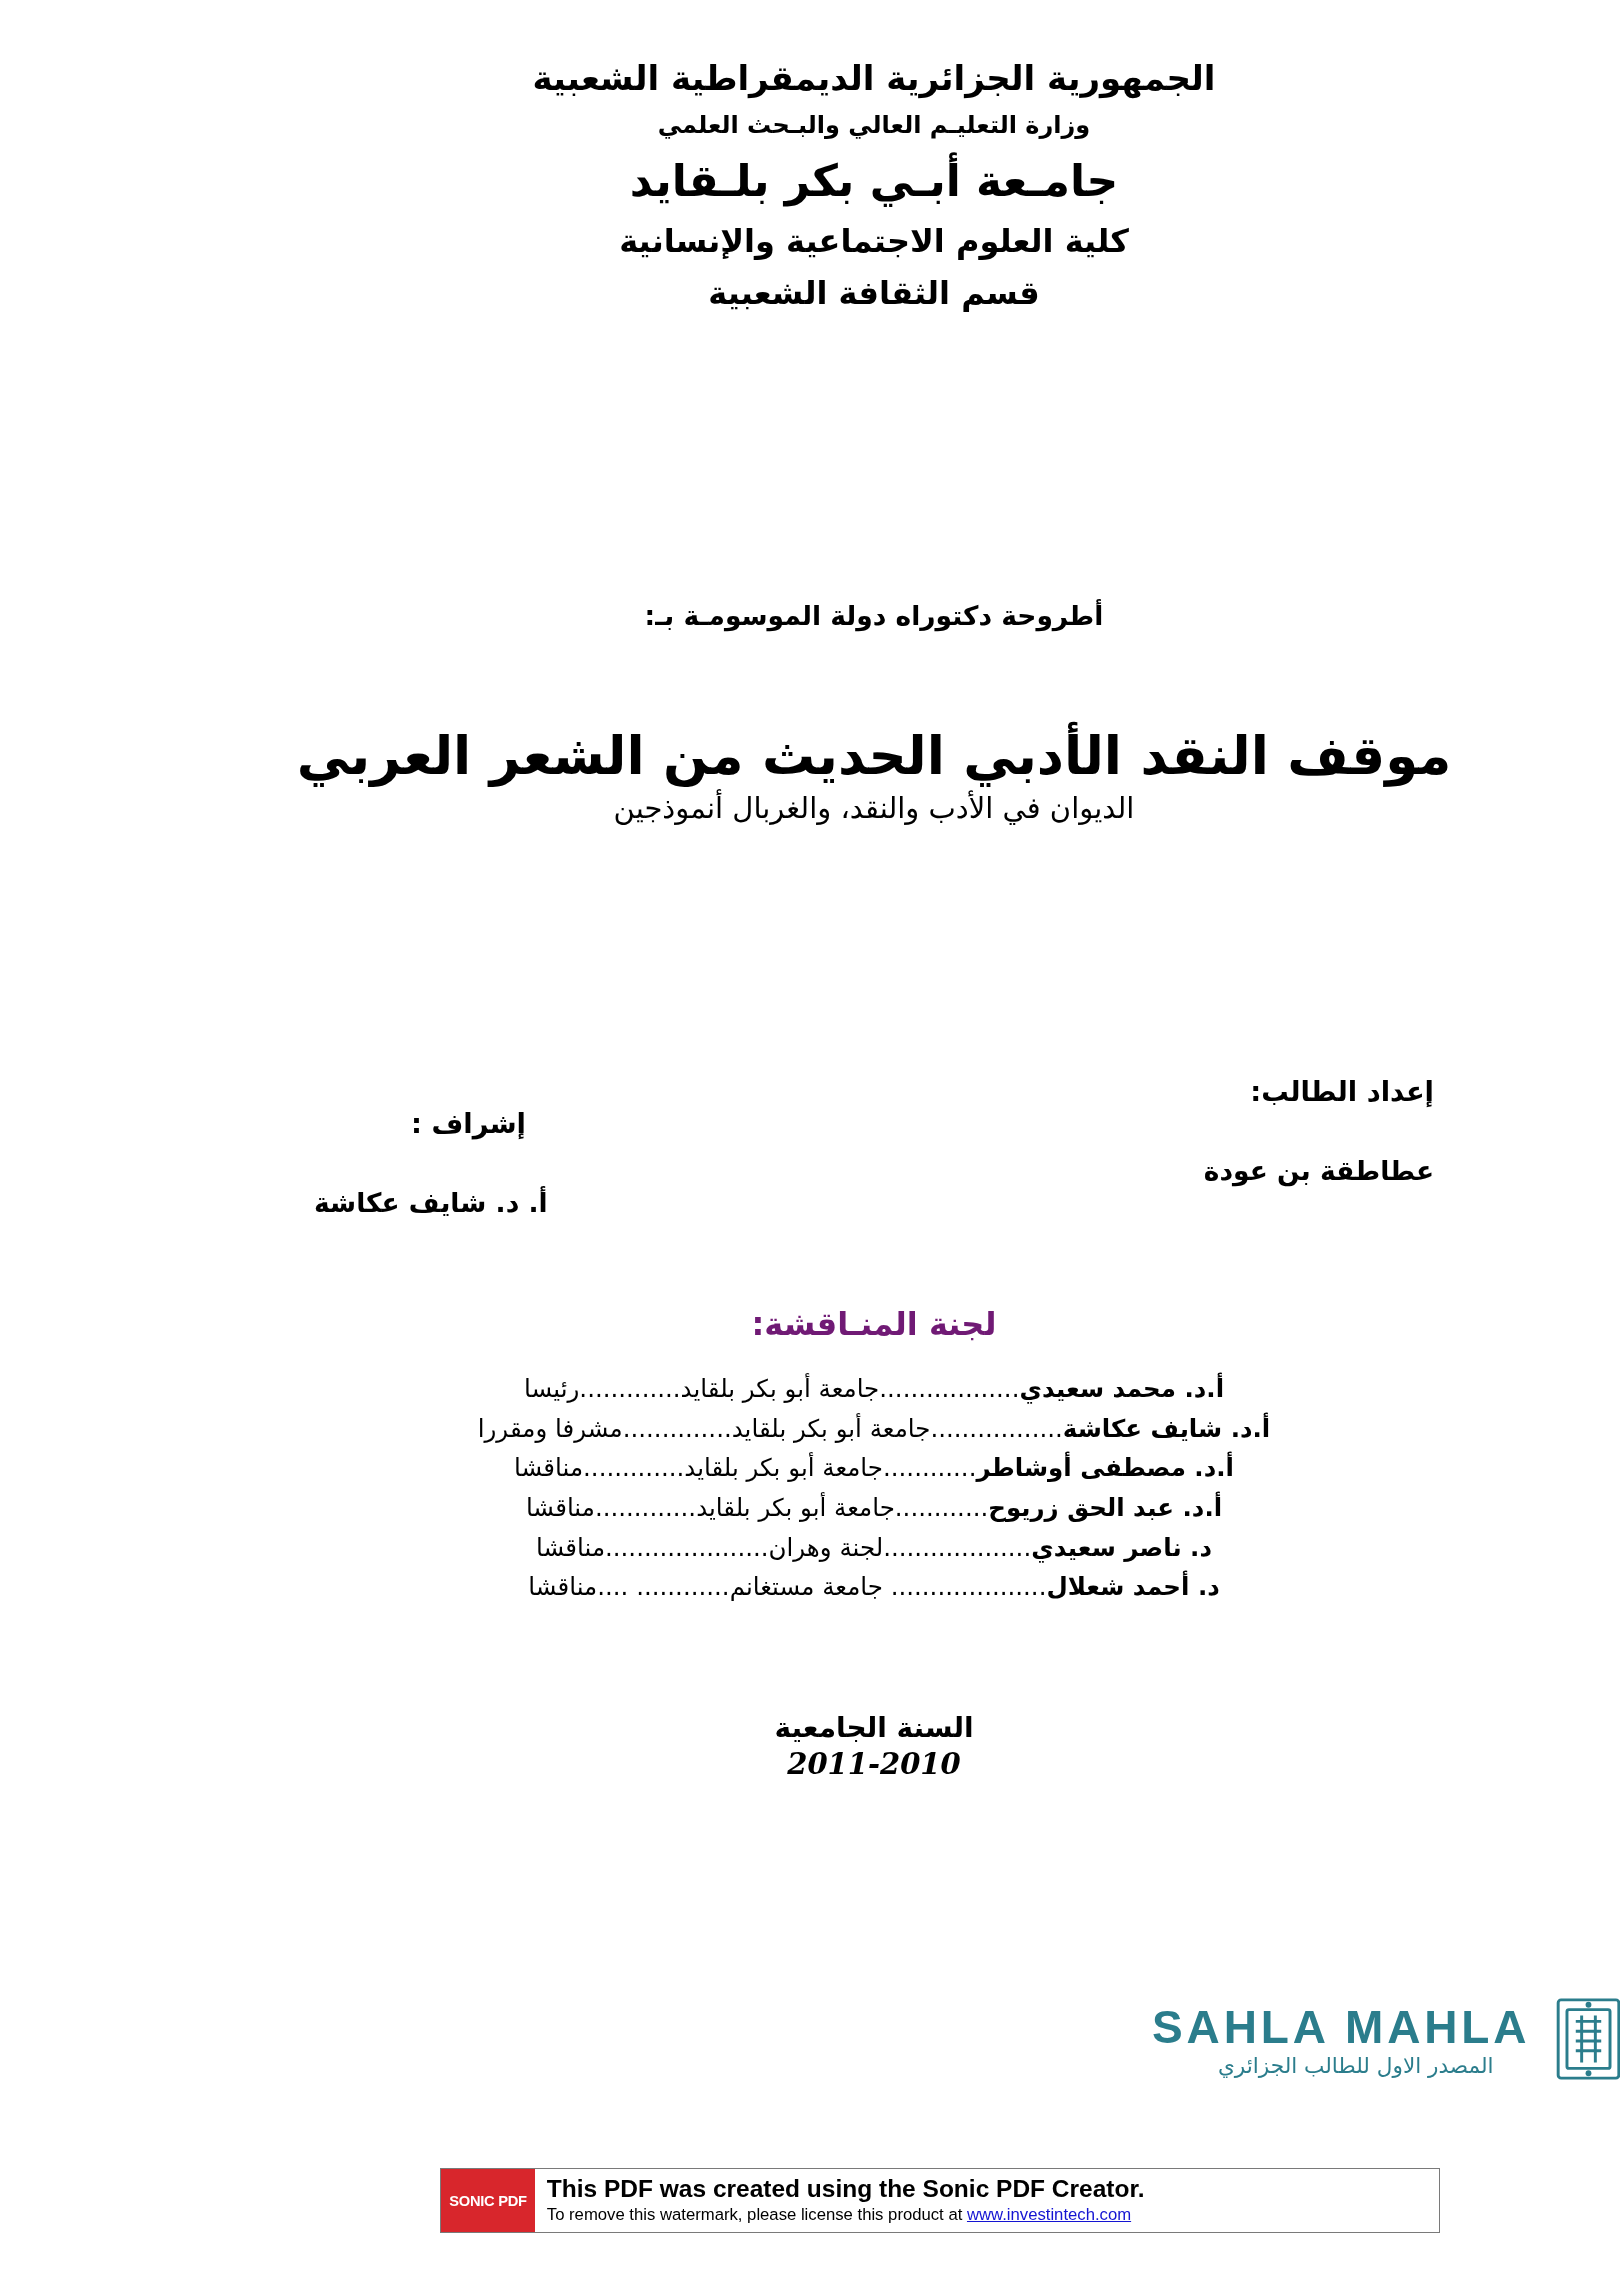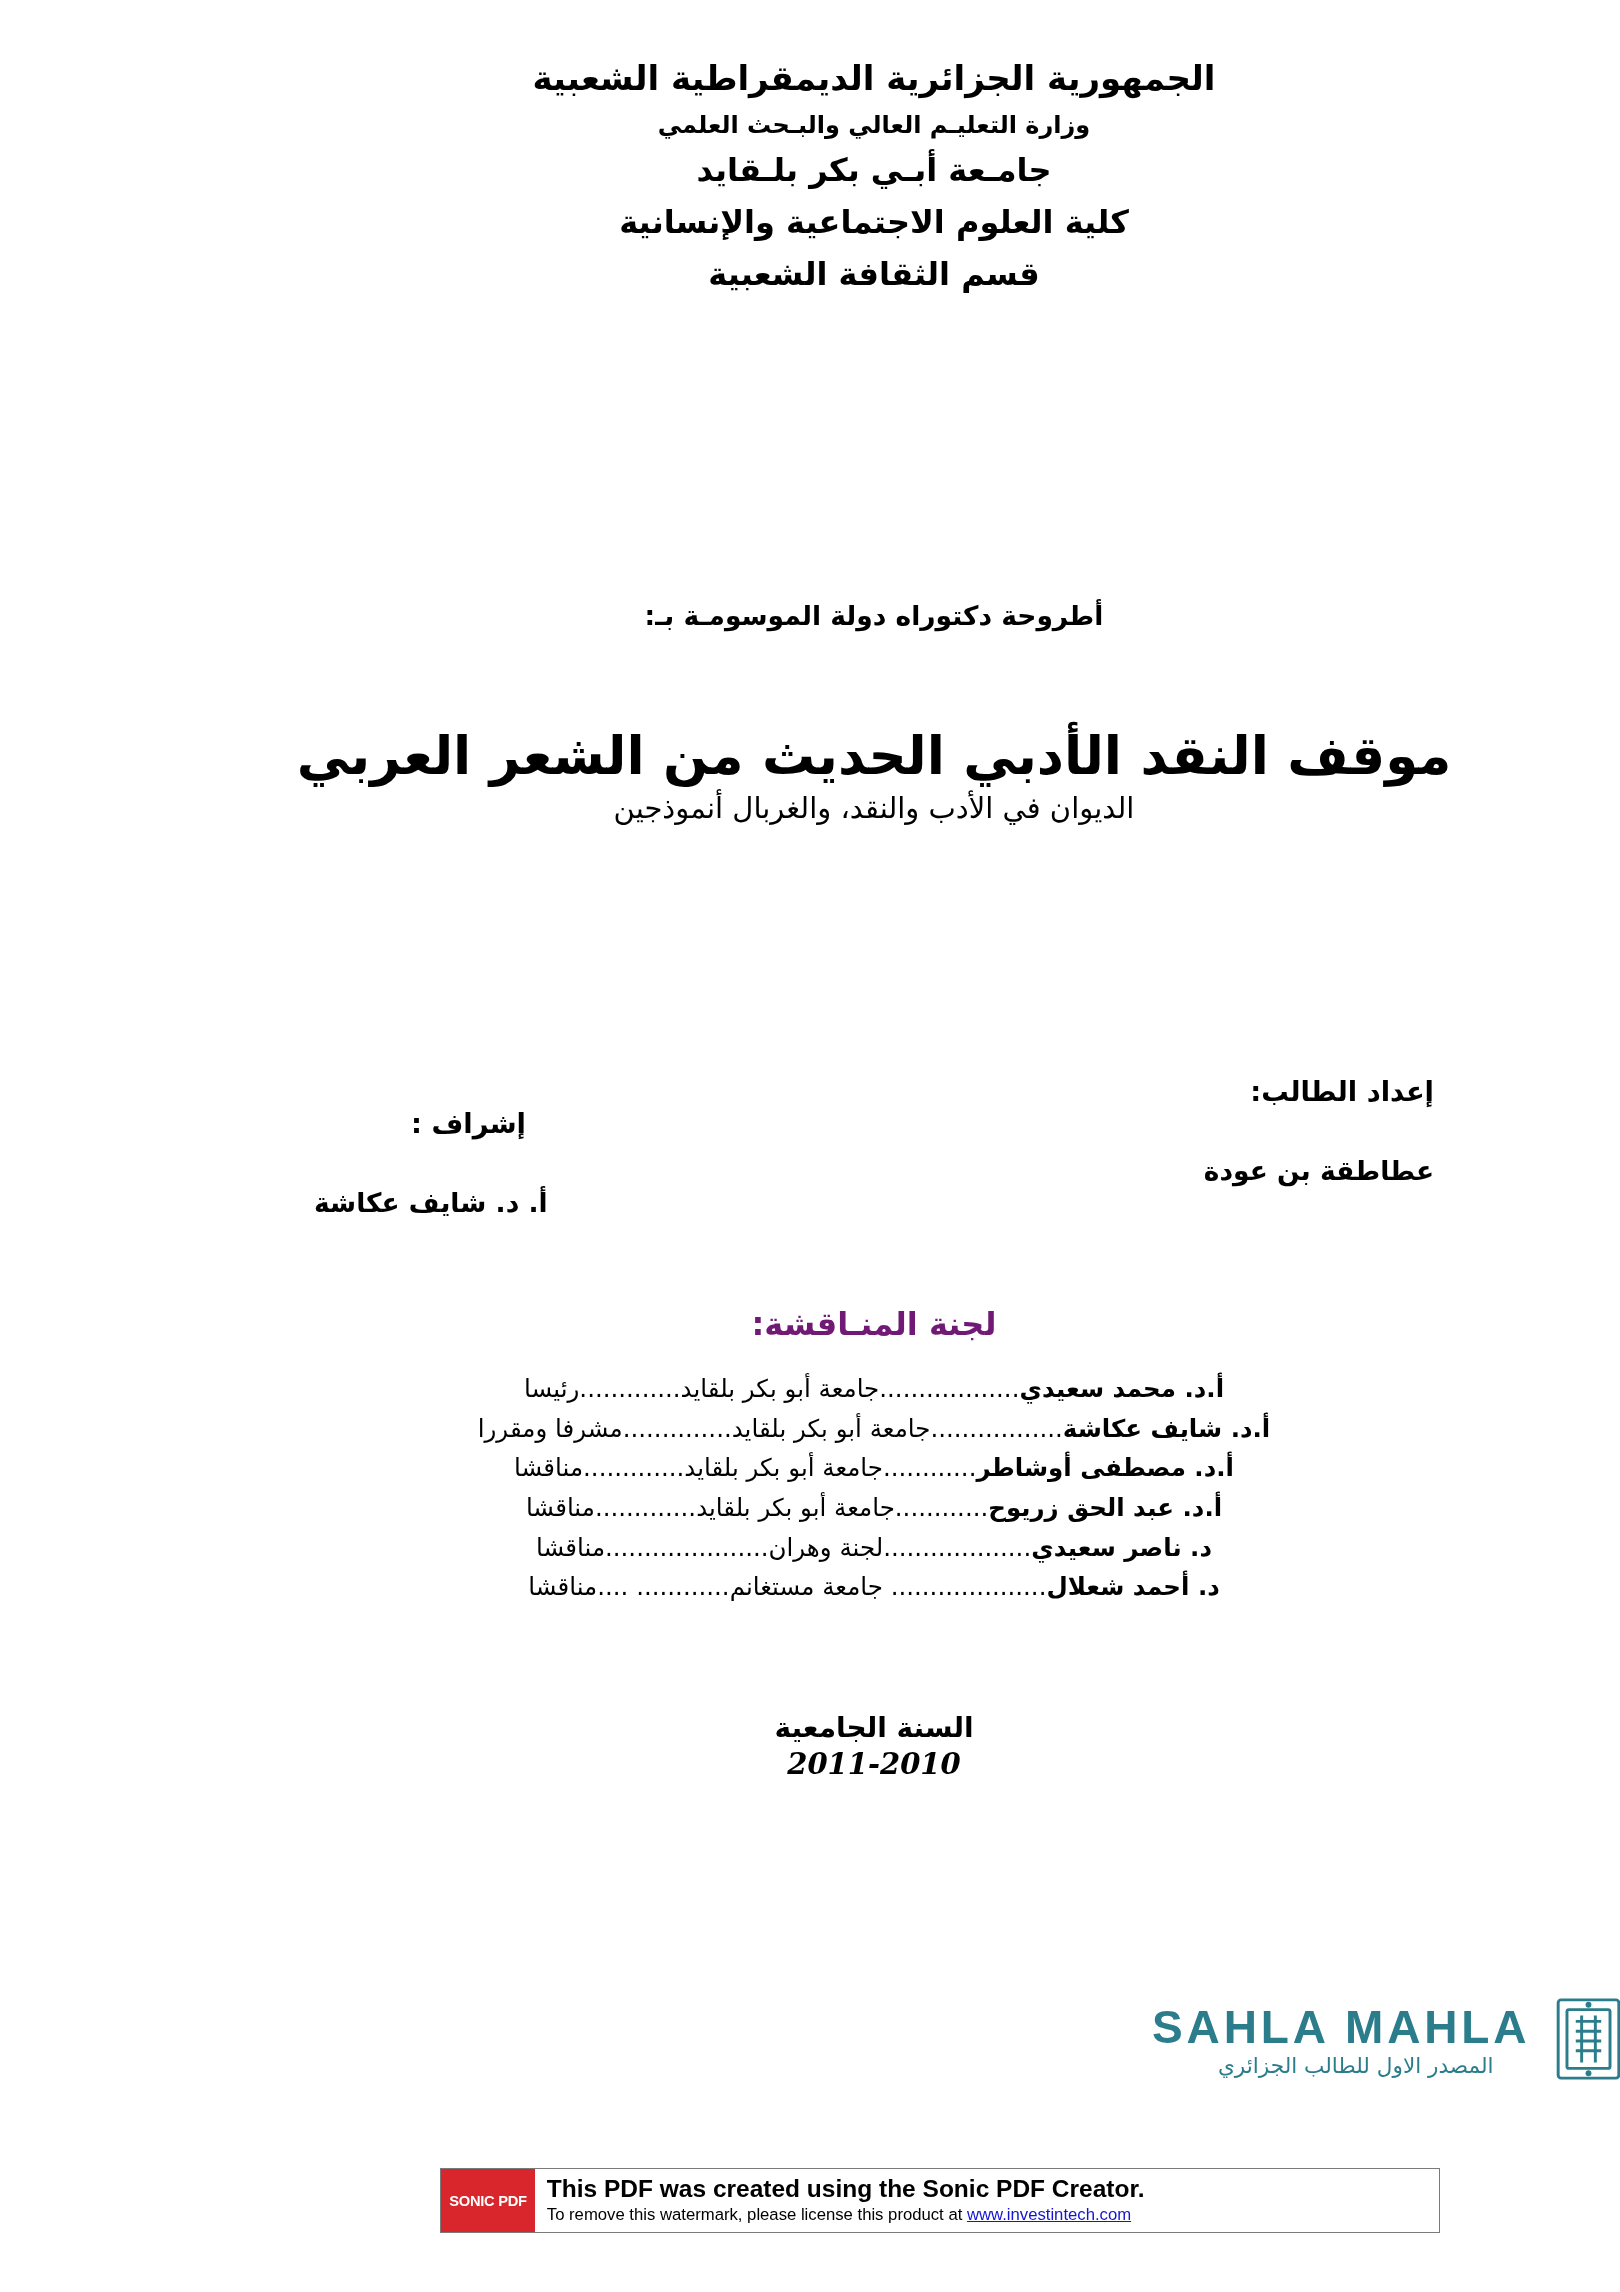--- a/index.html
+++ b/index.html
@@ -28,21 +28,21 @@
     text-align: center;
   }
   .header .line {
     font-weight: bold;
     color: #000000;
     line-height: 1.62;
     letter-spacing: 0px;
   }
   .header .l1 { font-size: 34px; }
   .header .l2 { font-size: 24px; }
-  .header .l3 { font-size: 32px; }
+  .header .l3 { font-size: 44px; }
   .header .l4 { font-size: 32px; }
   .header .l5 { font-size: 32px; }
 
   
   .thesis-type {
     position: absolute;
     top: 600px;
     left: 0;
     right: 0;
     text-align: center;

